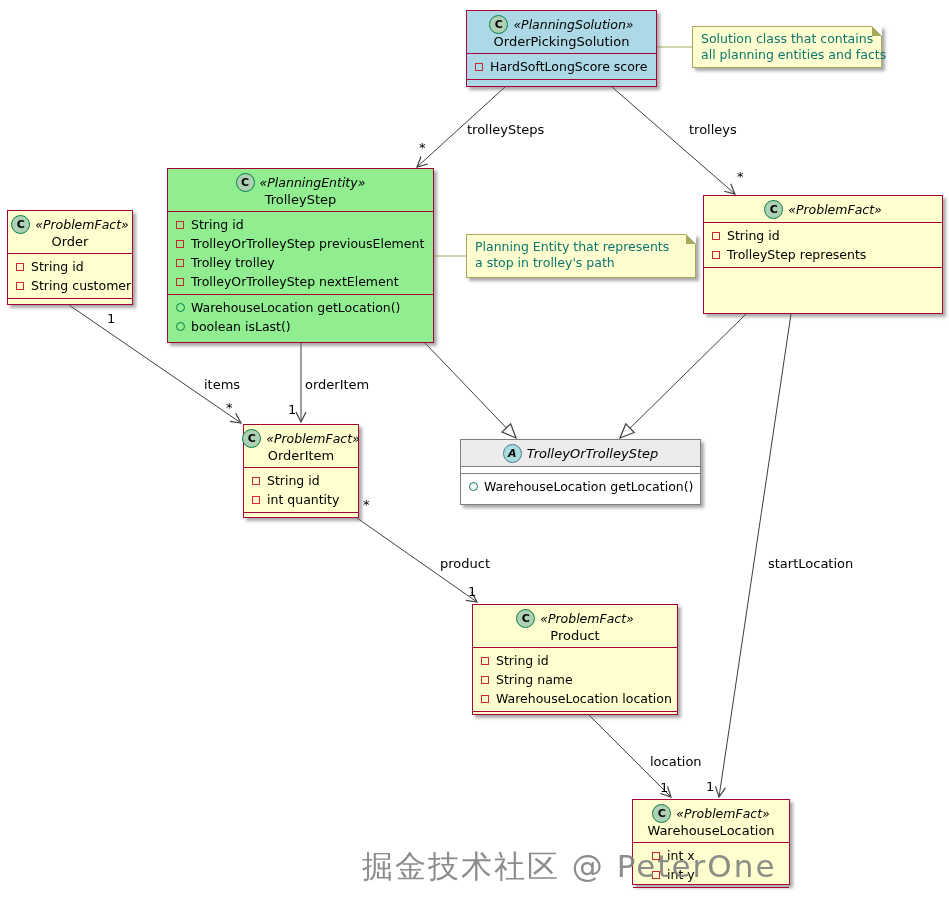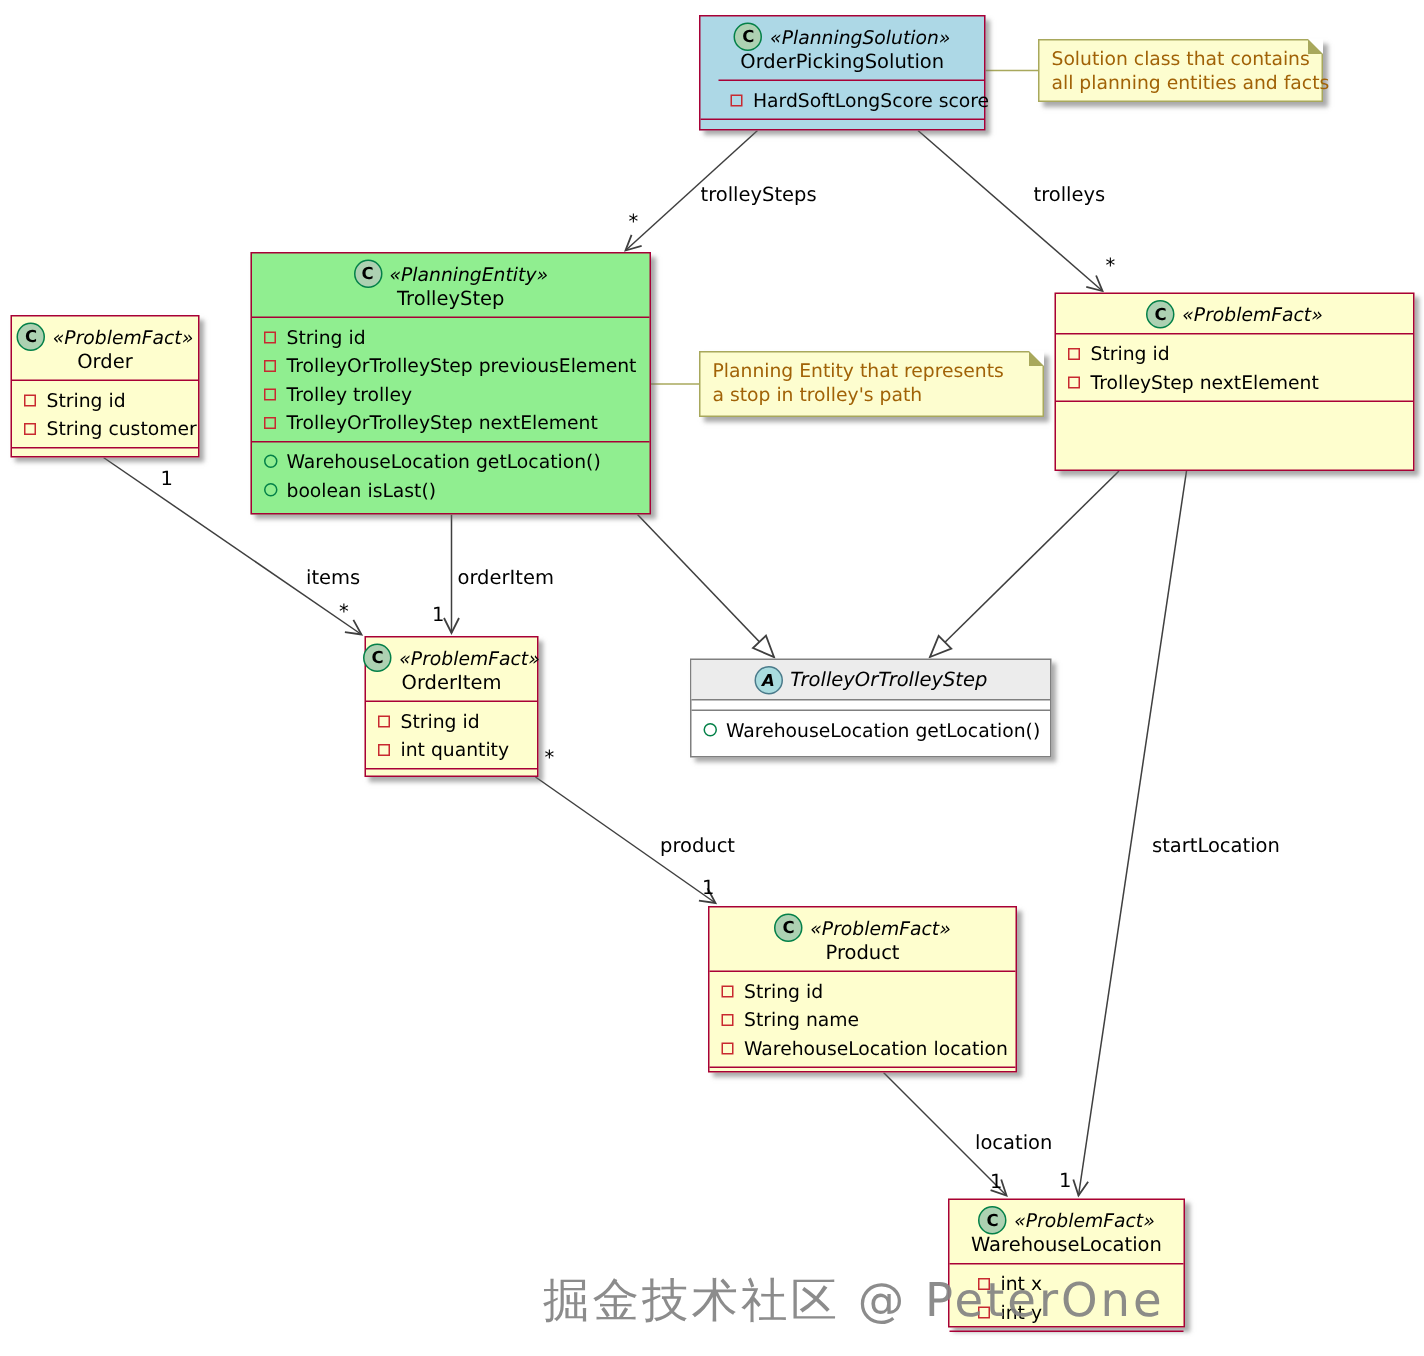--- a/index.html
+++ b/index.html
@@ -47,21 +47,21 @@
   .bullet-m { width: 7px; height: 7px; border-radius: 50%; border: 1px solid #038048; margin-right: 6px; flex: none; }
 
   .note {
     position: absolute; z-index: 2;
     background: #FDFDCF;
     border: 1px solid #A8A85C;
     box-shadow: 3px 3px 3px rgba(100,100,100,0.55);
     box-sizing: border-box;
     font-size: 12.5px; line-height: 16px;
     padding: 4px 8px;
-    color: #a16207;
+    color: #0f766e;
   }
   .note-fold {
     position: absolute; top: -1px; right: -1px;
     width: 0; height: 0;
     border-top: 10px solid #ffffff;
     border-left: 10px solid #A8A85C;
   }
   .note-line { white-space: nowrap; }
 
   #watermark {
@@ -116,21 +116,21 @@
     </svg>
   <div id="classes-layer">
       <div class="uml-class" style="left: 466px; top: 10px; width: 191px; height: 77px; background: rgb(173, 216, 230); border-color: rgb(168, 0, 54);">
         <div class="uml-head">
           <div class="head-top">
             <span class="uml-icon">C</span>
             <span>«PlanningSolution»</span>
           </div>
           <div class="uml-name">OrderPickingSolution</div>
         </div>
-        <div class="uml-attrs" style="border-top-color: rgb(168, 0, 54); margin-left: 12px;">
+        <div class="uml-attrs" style="border-top-color: rgb(168, 0, 54);">
           <div class="member">
             <span class="bullet-f"></span>
             <span>HardSoftLongScore score</span>
           </div>
         </div>
         <div class="uml-methods" style="border-top-color: rgb(168, 0, 54);"></div>
       </div>
       <div class="uml-class" style="left: 167px; top: 168px; width: 267px; height: 175px; background: rgb(144, 238, 144); border-color: rgb(168, 0, 54);">
         <div class="uml-head">
           <div class="head-top">
@@ -175,21 +175,21 @@
             <span>«ProblemFact»</span>
           </div>
         </div>
         <div class="uml-attrs" style="border-top-color: rgb(168, 0, 54);">
           <div class="member">
             <span class="bullet-f"></span>
             <span>String id</span>
           </div>
           <div class="member">
             <span class="bullet-f"></span>
-            <span>TrolleyStep nextElement</span>
+            <span>TrolleyStep represents</span>
           </div>
         </div>
         <div class="uml-methods" style="border-top-color: rgb(168, 0, 54);"></div>
       </div>
       <div class="uml-class" style="left: 7px; top: 210px; width: 126px; height: 95px; background: rgb(254, 254, 206); border-color: rgb(168, 0, 54);">
         <div class="uml-head">
           <div class="head-top">
             <span class="uml-icon">C</span>
             <span>«ProblemFact»</span>
           </div>

